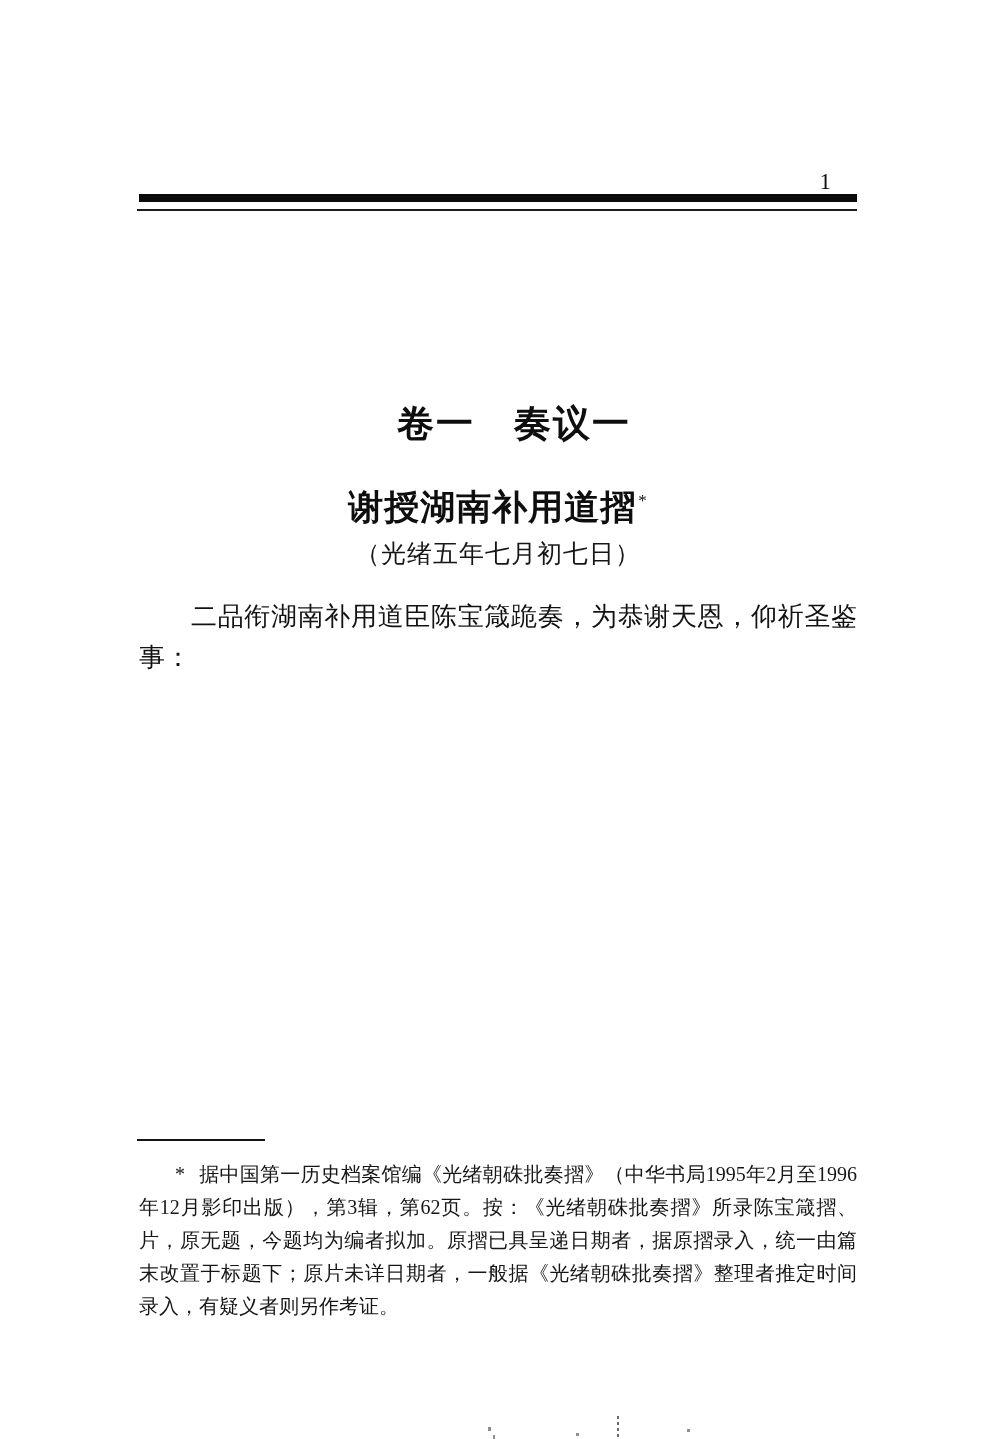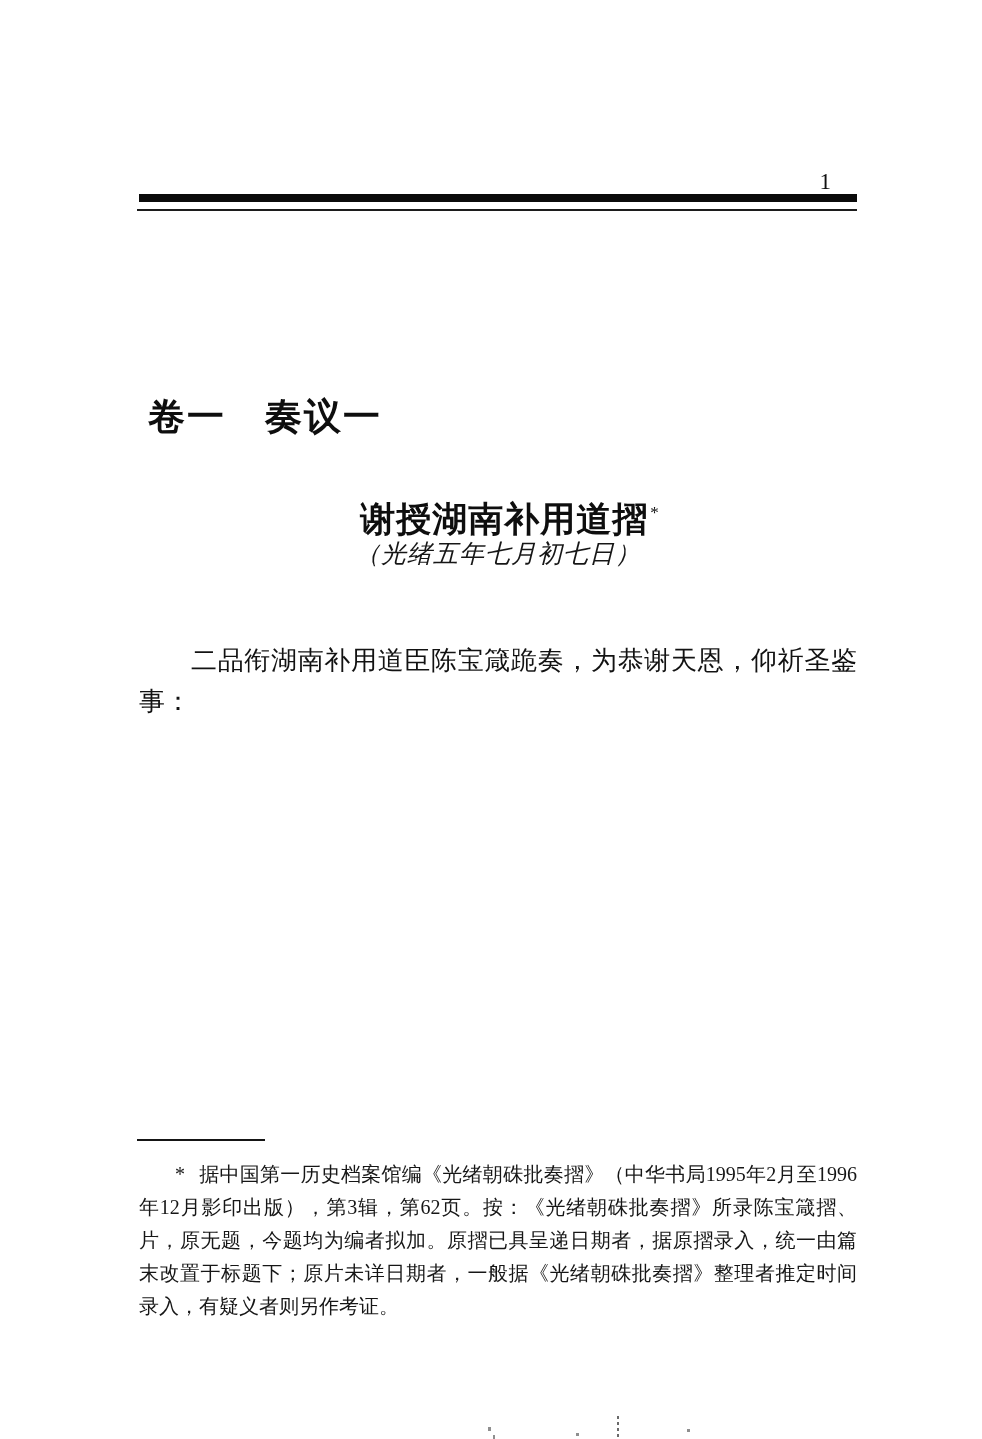--- a/index.html
+++ b/index.html
@@ -44,33 +44,34 @@
     width: 720px;
     height: 2px;
     background: #1c1c1c;
   }
   
   .volume-heading {
     position: absolute;
     left: 139px;
     top: 383px;
     width: 718px;
-    margin: 9px;
+    margin: 16px;
+    text-align: center;
     font-family: "Liberation Sans", "DejaVu Sans", sans-serif;
     font-size: 37px;
     font-weight: bold;
     letter-spacing: 2px;
     color: #0e0e0e;
   }
   .article-title {
     position: absolute;
     left: 139px;
     top: 484px;
     width: 718px;
-    margin: 12px;
+    margin: 0;
     text-align: center;
     font-size: 35px;
     font-weight: bold;
     letter-spacing: 1px;
     color: #0e0e0e;
   }
   .article-title sup {
     font-size: 17px;
     font-weight: normal;
     vertical-align: super;
@@ -78,33 +79,31 @@
   }
   .article-date {
     position: absolute;
     left: 139px;
     top: 537px;
     width: 718px;
     text-align: center;
     font-size: 25px;
     letter-spacing: 1px;
     color: #161616;
-    font-style: italic;
   }
   
   .body-text {
     position: absolute;
     left: 139px;
     top: 596px;
     width: 718px;
     font-size: 26px;
     line-height: 41px;
     text-align: justify;
     color: #121212;
-    margin-top: 44px;
   }
   .body-text p {
     margin: 0;
     text-indent: 2em;
   }
   
   .footnote-rule {
     position: absolute;
     left: 137px;
     top: 1139px;

